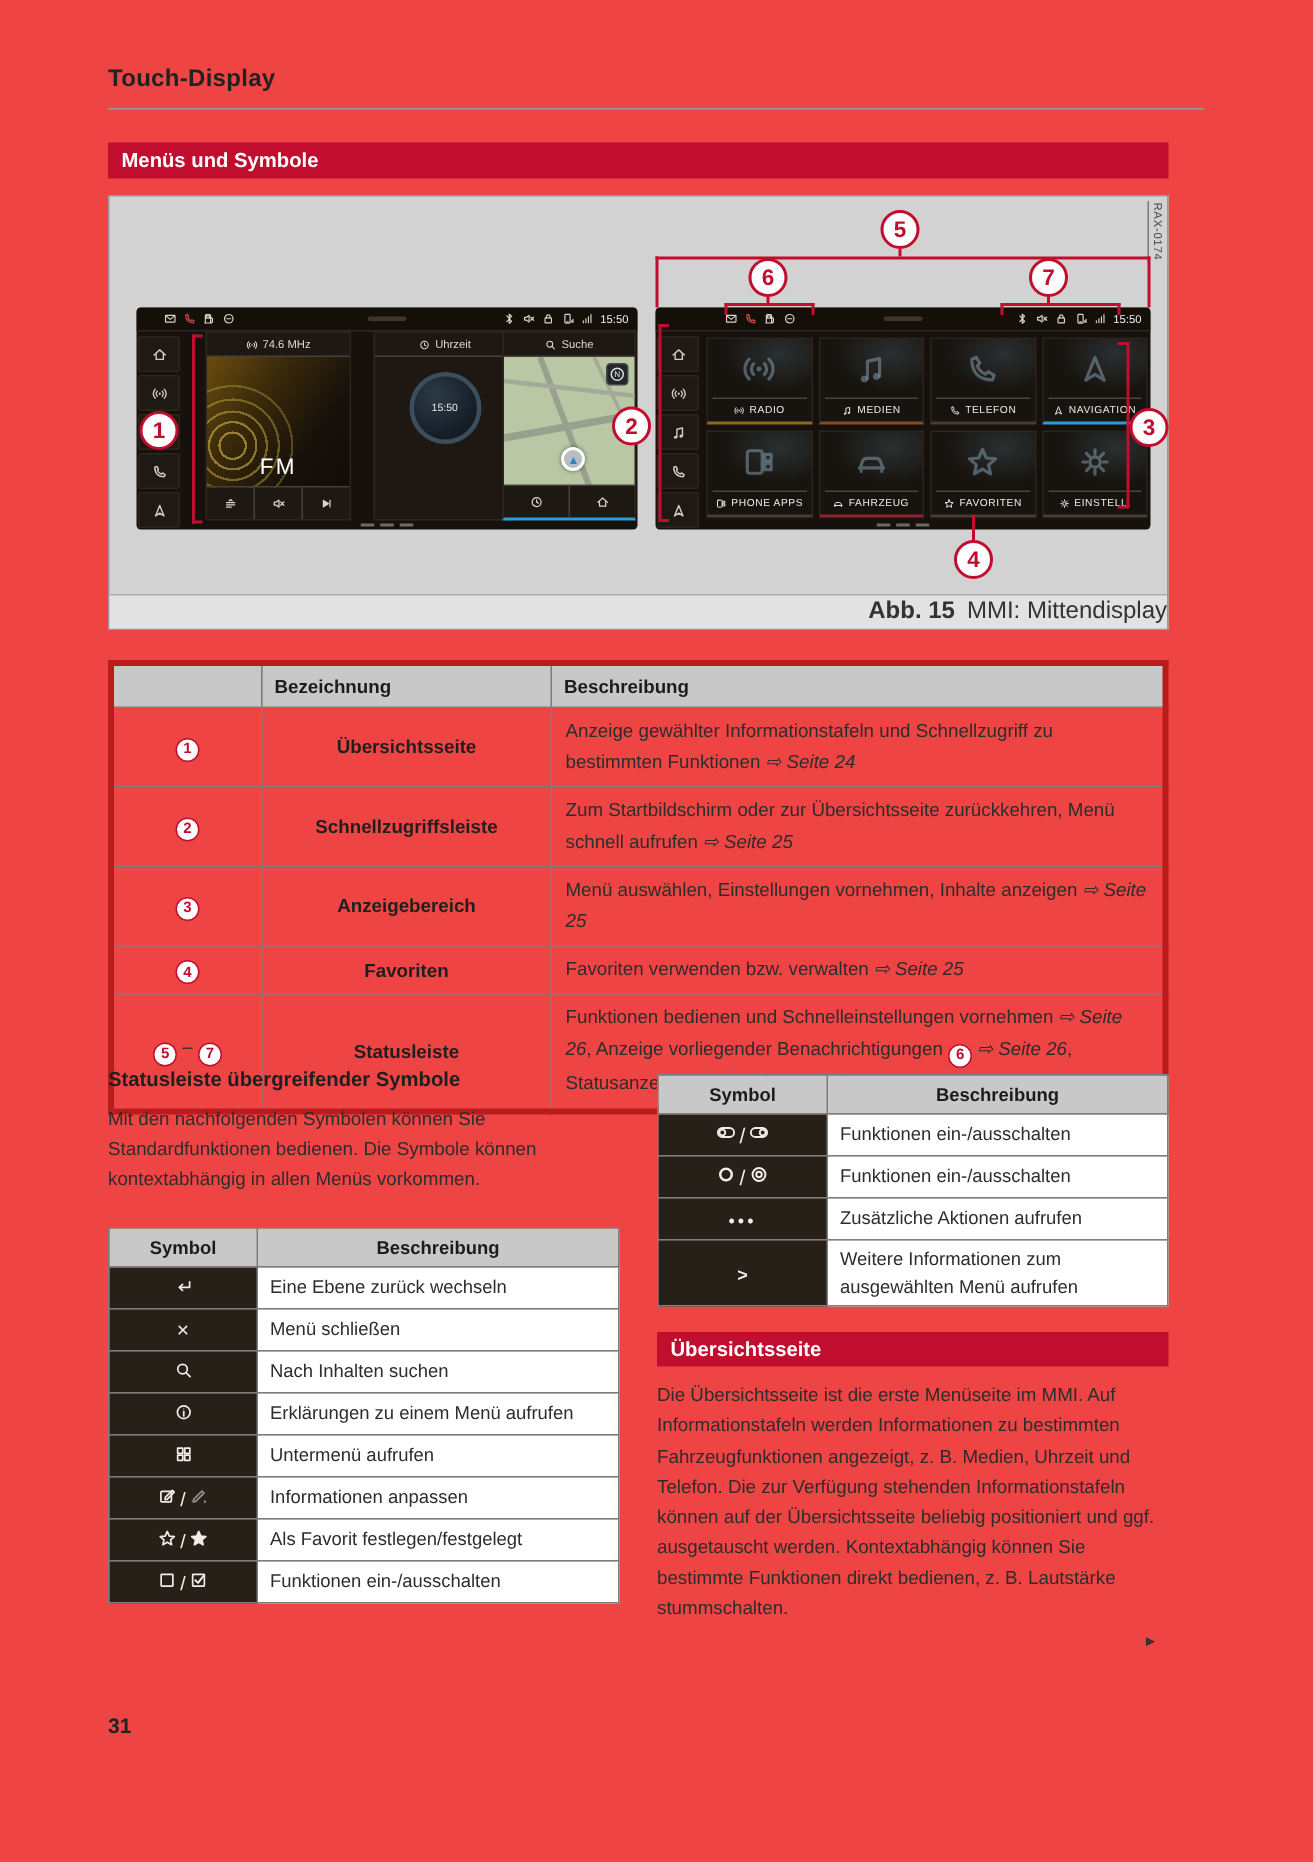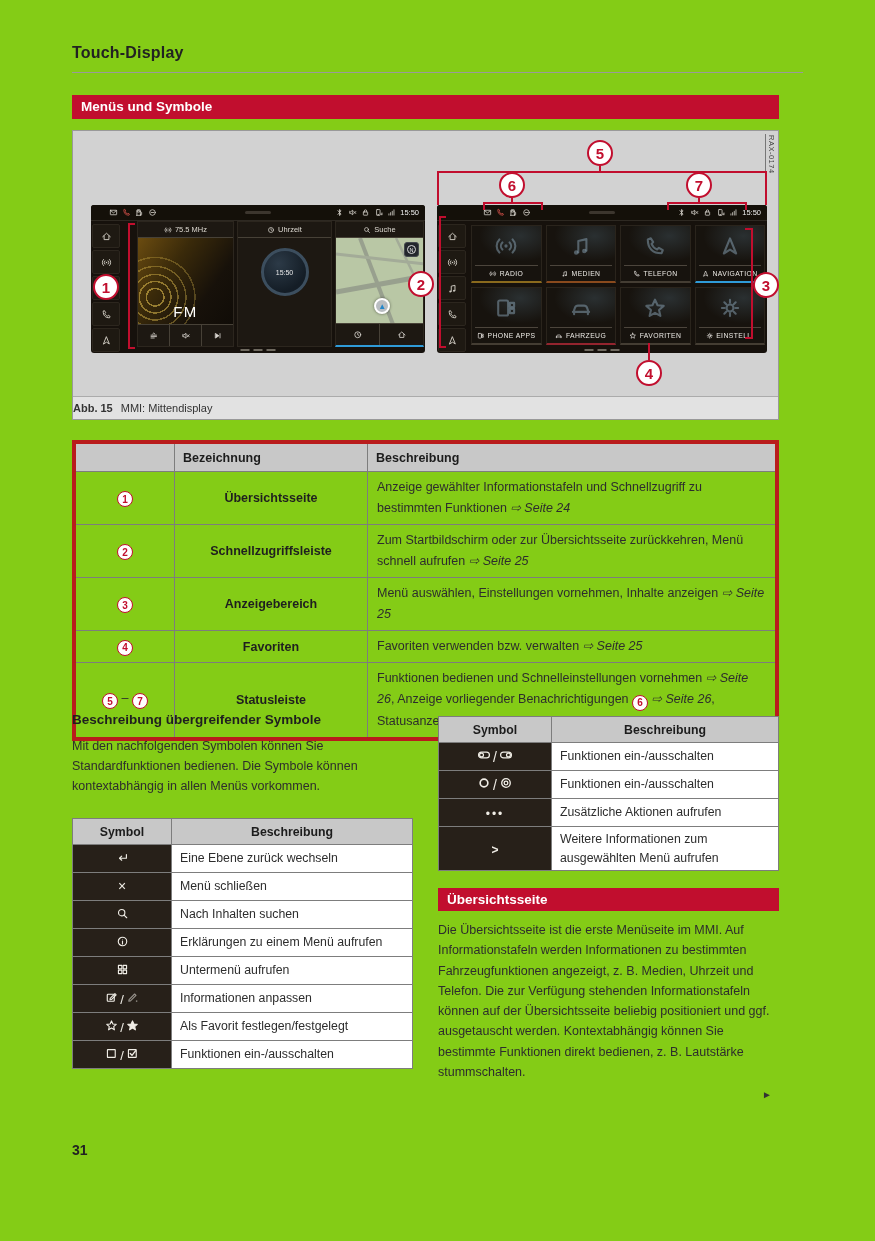--- a/index.html
+++ b/index.html
@@ -1,32 +1,32 @@
 <!DOCTYPE html>
 <html><head>
 <meta charset="utf-8">
 <style>
   :root{ --red:#c10e2e; --ink:#2d2d2d; --tblline:#7d7d7d; --symbg:#272019; }
   html,body{margin:0;padding:0;background:#fff;}
-  .page{position:relative;width:875px;height:1241px;background:#84cc16;overflow:hidden;
+  .page{position:relative;width:875px;height:1241px;background:#ef4444;overflow:hidden;
         font-family:"Liberation Sans",sans-serif;color:var(--ink);}
   .abs{position:absolute;}
 
   
   .hd-title{left:72px;top:44px;font-size:16px;font-weight:700;color:#222;letter-spacing:.2px;}
   .hd-rule{left:72px;top:72px;width:731px;height:1px;background:#9a9a9a;}
   .banner{height:24px;background:var(--red);color:#fff;font-weight:700;font-size:13.5px;
           line-height:24px;padding-left:9px;box-sizing:border-box;}
   .banner1{left:72px;top:95px;width:707px;}
   .banner2{left:438px;top:888px;width:341px;height:23px;line-height:23px;}
 
   
   .figure{left:72px;top:130px;width:707px;height:290px;background:#d2d2d2;border:1px solid #999;box-sizing:border-box;}
   .figcap{position:absolute;left:0;right:0;bottom:0;height:22px;background:#e2e2e2;border-top:1px solid #ababab;
-          font-size:11px;line-height:22px;padding-left:0;color:#333;}
+          font-size:16px;line-height:22px;padding-left:24px;color:#333;text-align:right;}
   .figcap b{margin-right:8px;}
   .figcode{position:absolute;right:2px;top:3px;writing-mode:vertical-rl;font-size:7.5px;color:#444;
            border-left:1px solid #777;padding:1px 0 1px 1px;letter-spacing:.5px;}
   .screen{position:absolute;background:#16110c;border-radius:3px;overflow:hidden;}
   .screen-left{left:18px;top:74px;width:334px;height:148px;}
   .screen-right{left:364px;top:74px;width:330px;height:148px;}
   .statusbar{position:absolute;top:0;left:0;right:0;height:16px;background:#141009;border-bottom:1px solid #2e2922;
              display:flex;align-items:center;font-size:9px;color:#d8d4cc;padding:0 6px;box-sizing:border-box;}
   .sb-group{display:flex;gap:4px;align-items:center;}
   .screen-left .sb-left{margin-left:12px;}
@@ -36,21 +36,21 @@
   .sb-notch{position:absolute;left:50%;top:6px;transform:translateX(-50%);width:26px;height:3px;background:#3c362e;border-radius:2px;}
   .statusbar .ic-phone{color:#d4504a;}
   .sidebar{position:absolute;left:0;top:19px;width:30px;display:flex;flex-direction:column;gap:2px;align-items:center;}
   .side-cell{width:26px;height:22px;background:#1e1912;border:1px solid #2c261e;border-radius:2px;
              display:flex;align-items:center;justify-content:center;color:#cfcbc2;font-size:11px;}
   .panel{position:absolute;top:16px;height:126px;background:#1d1812;border:1px solid #2c261e;box-sizing:border-box;}
   .p-head{height:15px;border-bottom:1px solid #474137;display:flex;align-items:center;justify-content:center;
           gap:3px;font-size:7.5px;color:#ddd9d1;}
   .p-head .ic{font-size:8px;}
   .panel-fm{left:46px;width:97px;}
-  .panel-clock{left:146px;width:95px;}
+  .panel-clock{left:158px;width:95px;}
   .panel-map{left:244px;width:89px;border-bottom:2px solid #2f9bd8;}
   .fm-art{position:absolute;top:16px;left:0;right:0;bottom:21px;
     background:
       radial-gradient(circle at 18% 68%, transparent 0 8px, rgba(232,197,82,.55) 8px 9.5px, transparent 9.5px 15px,
         rgba(232,197,82,.5) 15px 16.5px, transparent 16.5px 22px, rgba(232,197,82,.42) 22px 23.5px, transparent 23.5px 30px,
         rgba(232,197,82,.35) 30px 31.5px, transparent 31.5px 39px, rgba(232,197,82,.28) 39px 40.5px, transparent 40.5px),
       linear-gradient(125deg,#6b4c10 0%,#3a2a0a 35%,#17110a 70%,#100c07 100%);}
   .fm-label{position:absolute;bottom:26px;left:0;right:0;text-align:center;font-size:15px;color:#fff;letter-spacing:1.5px;}
   .p-controls{position:absolute;bottom:0;height:21px;left:0;right:0;border-top:1px solid #474137;display:flex;}
   .p-controls .cell{flex:1;display:flex;align-items:center;justify-content:center;color:#d8d5cf;font-size:9.5px;}
@@ -234,21 +234,21 @@
         </div>
 
       <div class="panel panel-fm">
         <div class="p-head">
           <span class="ic ic-antenna">
               <svg viewBox="0 0 16 16" width="1em" height="1em" fill="none" stroke="currentColor" stroke-width="1.4" stroke-linecap="round" stroke-linejoin="round">
                 <circle cx="8" cy="8" r="1.1" fill="currentColor" stroke="none"></circle>
                 <path d="M5.6 5.6 a3.4 3.4 0 0 0 0 4.8 M10.4 5.6 a3.4 3.4 0 0 1 0 4.8 M3.6 3.6 a6.2 6.2 0 0 0 0 8.8 M12.4 3.6 a6.2 6.2 0 0 1 0 8.8"></path>
               </svg>
             </span>
-          <span>75.5 MHz</span>
+          <span>74.6 MHz</span>
         </div>
         <div class="fm-art"></div>
         <div class="fm-label">FM</div>
         <div class="p-controls">
           <div class="cell ic ic-playlist">
               <svg viewBox="0 0 16 16" width="1em" height="1em" fill="none" stroke="currentColor" stroke-width="1.4" stroke-linecap="round" stroke-linejoin="round">
                 <path d="M3.4 7 h9.2 M3.4 9.4 h9.2 M3.4 11.8 h5.4"></path>
                 <path d="M6.2 5 L8 3.4 L9.8 5"></path>
               </svg>
             </div>
@@ -658,21 +658,21 @@
           <td class="desc"><span>Favoriten verwenden bzw. verwalten </span><span class="ref">⇨ Seite 25</span></td>
         </tr>
         <tr>
           <td class="num"><span class="circ">5</span><span> – </span><span class="circ">7</span></td>
           <td class="nm">Statusleiste</td>
           <td class="desc"><span>Funktionen bedienen und Schnelleinstellungen vornehmen </span><span class="ref">⇨ Seite 26</span><span>, Anzeige vorliegender Benachrichtigungen </span><span class="circ">6</span><span> </span><span class="ref">⇨ Seite 26</span><span>, Statusanzeige </span><span class="circ">7</span><span> </span><span class="ref">⇨ Seite 26</span><span>, Zeit</span></td>
         </tr>
       </tbody>
   </table>
 
-  <div class="abs sym-heading">Beschreibung übergreifender Symbole</div>
+  <div class="abs sym-heading">Statusleiste übergreifender Symbole</div>
   <div class="abs sym-intro">Mit den nachfolgenden Symbolen können Sie Standardfunktionen bedienen. Die Symbole können kontextabhängig in allen Menüs vorkommen.</div>
 
   <table class="abs sym-table" id="sym-table">
     <thead>
       <tr>
         <th style="width:82px;">Symbol</th>
         <th>Beschreibung</th>
       </tr>
     </thead>
     <tbody>

